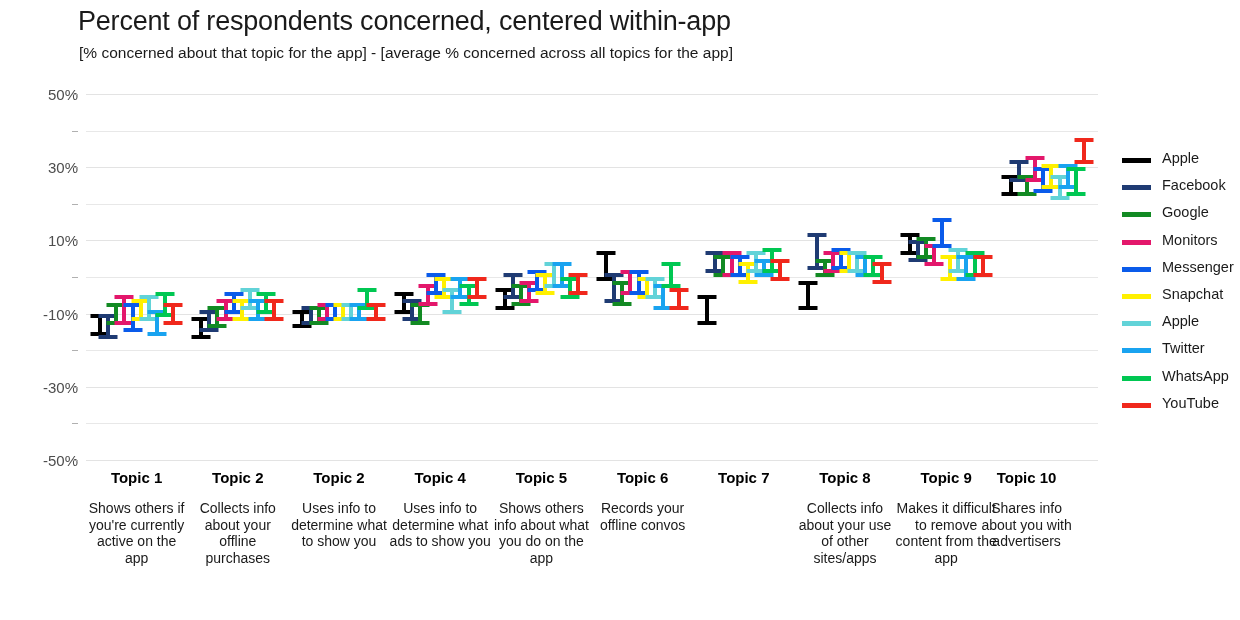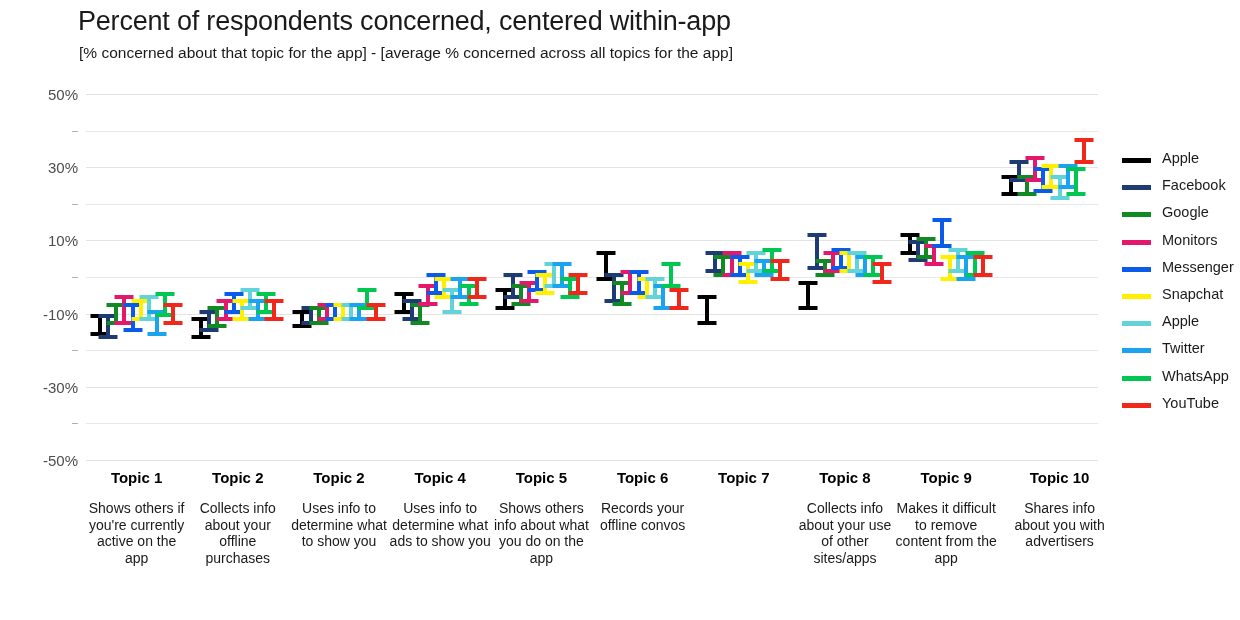--- a/index.html
+++ b/index.html
@@ -668,21 +668,21 @@
         <div class="cat-title">Topic 7</div>
       </div>
       <div class="xcat" style="left: 708.4px; width: 101.2px;">
         <div class="cat-title">Topic 8</div>
         <div class="cat-desc">Collects info about your use of other sites/apps</div>
       </div>
       <div class="xcat" style="left: 809.6px; width: 101.2px;">
         <div class="cat-title">Topic 9</div>
         <div class="cat-desc">Makes it difficult to remove content from the app</div>
       </div>
-      <div class="xcat" style="left: 923px; width: 101.2px;">
+      <div class="xcat" style="left: 890px; width: 101.2px;">
         <div class="cat-title">Topic 10</div>
         <div class="cat-desc">Shares info about you with advertisers</div>
       </div>
     </div>
 
   <div id="legend">
       <div class="legend-item">
         <div class="legend-swatch" style="background: rgb(0, 0, 0);"></div>
         <div class="legend-label">Apple</div>
       </div>

